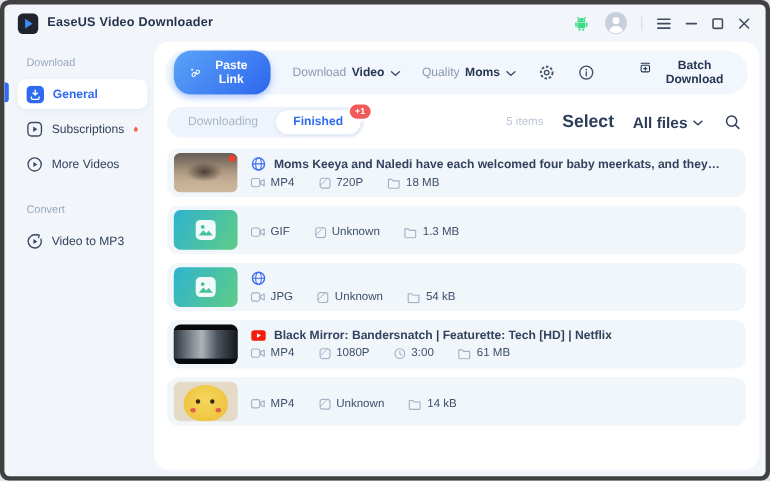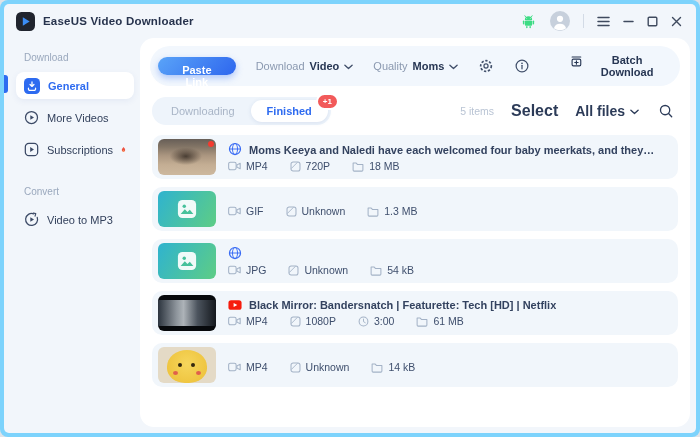--- a/index.html
+++ b/index.html
@@ -1,19 +1,19 @@
 <!DOCTYPE html>
 <html><head>
 <meta charset="utf-8">
 <style>
   * { margin:0; padding:0; box-sizing:border-box; }
   html,body { width:700px; height:437px; overflow:hidden; background:#dfe3e8;
     font-family:"Liberation Sans","DejaVu Sans",sans-serif; }
   .stage { position:relative; width:700px; height:437px; }
-  .window { position:absolute; inset:0; background:#7dd3fc; border-radius:8px; padding:4px; }
+  .window { position:absolute; inset:0; background:#404040; border-radius:8px; padding:4px; }
   .window-inner { width:100%; height:100%; background:#f2f6fb; border-radius:5px;
     overflow:hidden; display:flex; flex-direction:column; }
 
   
   .titlebar { height:34px; flex:0 0 34px; display:flex; align-items:center; padding:0 14px 0 12px; }
   .logo { width:19px; height:19px; margin-right:8px; }
   .app-title { font-size:11.5px; font-weight:bold; color:#27334d; letter-spacing:.2px; }
   .tb-spacer { flex:1; }
   .tb-right { display:flex; align-items:center; gap:13px; }
   .tb-btn { display:flex; align-items:center; justify-content:center; cursor:default; }
@@ -34,25 +34,25 @@
   .side-item .flame { margin-left:auto; }
   .side-gap { height:14px; }
 
   
   .card { flex:1; background:#ffffff; border-radius:14px; margin:0 6px 6px 0;
     padding:8px 10px; display:flex; flex-direction:column; min-width:0; }
 
   
   .toolbar { height:40px; flex:0 0 40px; background:#f2f7fd; border-radius:22px;
     display:flex; align-items:center; padding:0 16px 0 8px; gap:20px; }
-  .paste-btn { height:18px; border:none; border-radius:16px; padding:0 15px;
+  .paste-btn { height:40px; border:none; border-radius:16px; padding:0 15px;
     display:flex; align-items:center; gap:7px; cursor:pointer;
     background:linear-gradient(135deg,#5aa4f8 0%,#2e66ee 100%);
     color:#fff; font-size:11px; font-weight:bold; font-family:inherit;
-    box-shadow:0 3px 7px rgba(46,107,240,.35);flex-direction:column; }
+    box-shadow:0 3px 7px rgba(46,107,240,.35); }
   .dropdown { display:flex; align-items:center; gap:5px; font-size:11px; cursor:pointer; }
   .dd-label { color:#8b99b0; }
   .dd-value { color:#273653; font-weight:bold; }
   .dd-chevron { color:#42506b; display:flex; margin-top:1px; }
   .icon-btn { display:flex; align-items:center; cursor:pointer; color:#42506b; }
   .toolbar .spacer { flex:1; }
   .batch-btn { display:flex; align-items:flex-start; gap:7px; font-size:11px; font-weight:bold;
     color:#273653; cursor:pointer; background:none; border:none; font-family:inherit; }
 
   
@@ -171,36 +171,36 @@
         <svg class="src-icon" width="16" height="16" viewBox="0 0 18 18">
           <rect width="18" height="18" rx="5" fill="#2e6bf0"></rect>
           <path d="M9 4.4v5M6.8 7.3L9 9.5l2.2-2.2" fill="none" stroke="#fff" stroke-width="1.4" stroke-linecap="round" stroke-linejoin="round"></path>
           <path d="M5 11.4v.9A1.6 1.6 0 0 0 6.6 13.9h4.8A1.6 1.6 0 0 0 13 12.3v-.9" fill="none" stroke="#fff" stroke-width="1.4" stroke-linecap="round"></path>
         </svg>
         <span>General</span>
       </div>
 
       <div class="side-item">
         <svg class="src-icon" width="15" height="15" viewBox="0 0 18 18">
-          <circle cx="9" cy="9" r="7.2" fill="none" stroke="#3c4a66" stroke-width="1.5"></circle>
-          <path d="M7.6 6.2l4.4 2.8-4.4 2.8z" fill="#3c4a66"></path>
-        </svg>
-        <span>More Videos</span>
-      </div>
-
-      <div class="side-item">
-        <svg class="src-icon" width="15" height="15" viewBox="0 0 18 18">
           <rect x="1.6" y="1.6" width="14.8" height="14.8" rx="4.2" fill="none" stroke="#3c4a66" stroke-width="1.5"></rect>
           <path d="M7.4 6.1l4.5 2.9-4.5 2.9z" fill="#3c4a66"></path>
         </svg>
         <span>Subscriptions</span>
         <svg class="flame" width="11" height="13" viewBox="0 0 12 14">
           <path d="M6 .7C7.7 3 10.1 4.7 10.1 8a4.1 4.1 0 0 1-8.2 0C1.9 5.5 4.3 3.1 6 .7z" fill="#ed5442"></path>
           <path d="M6 13.1a2.2 2.2 0 0 1-2.2-2.2c0-1.4 1.1-2.3 2.2-3.5 1.1 1.2 2.2 2.1 2.2 3.5A2.2 2.2 0 0 1 6 13.1z" fill="#f78e5c"></path>
         </svg>
+      </div>
+
+      <div class="side-item">
+        <svg class="src-icon" width="15" height="15" viewBox="0 0 18 18">
+          <circle cx="9" cy="9" r="7.2" fill="none" stroke="#3c4a66" stroke-width="1.5"></circle>
+          <path d="M7.6 6.2l4.4 2.8-4.4 2.8z" fill="#3c4a66"></path>
+        </svg>
+        <span>More Videos</span>
       </div>
 
       <div class="side-gap"></div>
       <div class="side-section-label">Convert</div>
 
       <div class="side-item">
         <svg class="src-icon" width="15" height="15" viewBox="0 0 18 18">
           <path d="M15.9 6.5A7.2 7.2 0 1 1 11.6 2.2" fill="none" stroke="#3c4a66" stroke-width="1.5" stroke-linecap="round"></path>
           <path d="M11.2 1.2l2.9.8-.8 2.9" fill="none" stroke="#3c4a66" stroke-width="1.4" stroke-linecap="round" stroke-linejoin="round"></path>
           <path d="M7.6 6.2l4.4 2.8-4.4 2.8z" fill="#3c4a66"></path>

